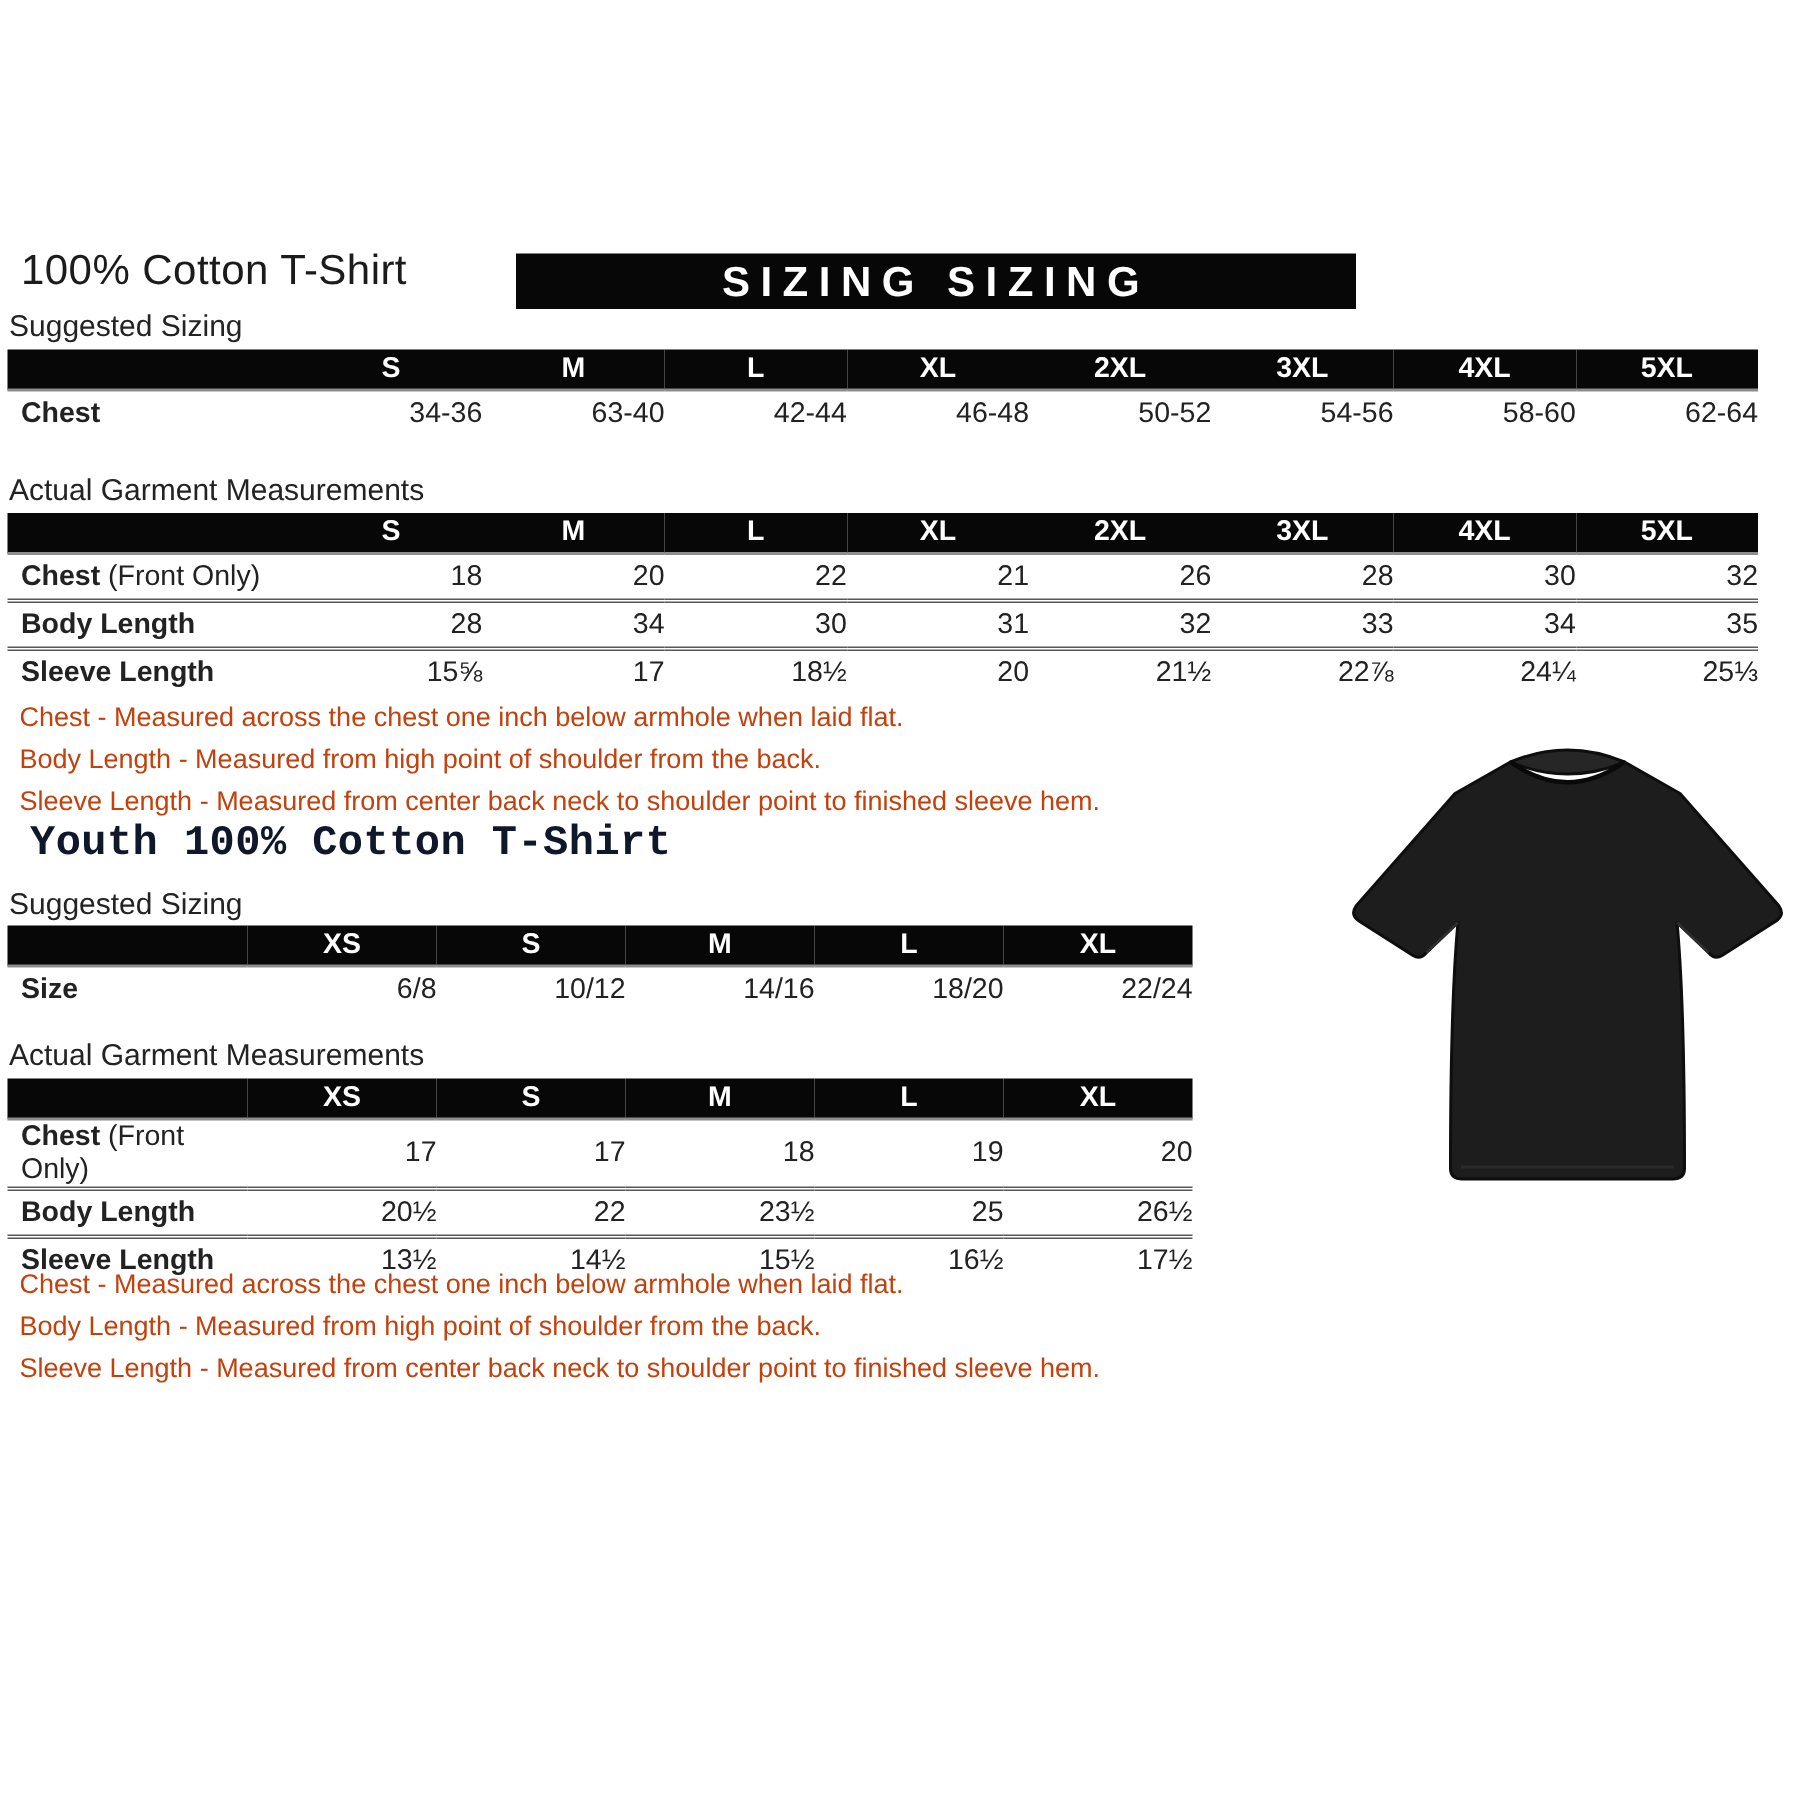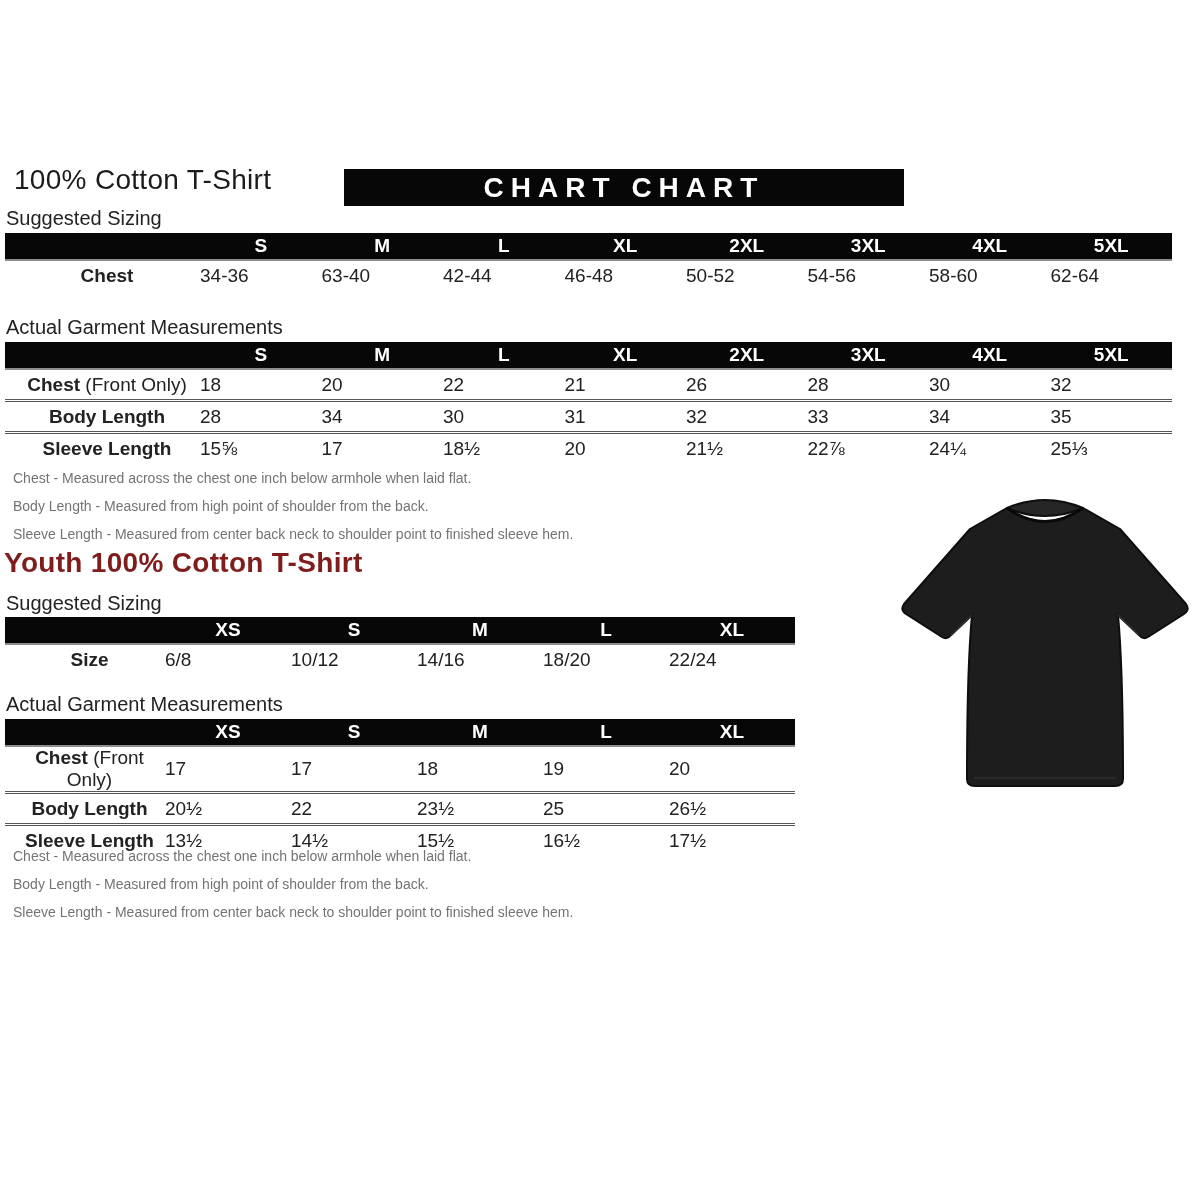--- a/index.html
+++ b/index.html
@@ -11,51 +11,51 @@
     position:absolute; left:14px; top:164px; font-size:28px; font-weight:500;
     letter-spacing:0.3px; color:#1b1b1b;
   }
   .banner {
     position:absolute; left:344px; top:169px; width:560px; height:37px;
     background:#070707; color:#ffffff; display:flex; align-items:center;
     justify-content:center; font-weight:bold; font-size:28px; letter-spacing:7px;
   }
   .section-label { position:absolute; left:6px; font-size:20px; color:#232323; }
   .youth-title {
-    position:absolute; left:4px; top:547px; font-size:28px; font-weight:bold;
-    color:#7f1d1d; letter-spacing:0.3px;
+    position:absolute; left:20px; top:547px; font-size:28px; font-weight:bold;
+    color:#0f172a; letter-spacing:0.3px;font-family:Liberation Mono, monospace;
   }
   table.tbl {
     position:absolute; left:5px; border-collapse:collapse; table-layout:fixed;
     font-size:19px; color:#222;
   }
   table.tbl.adult { width:1167px; }
   table.tbl.youth { width:790px; }
   .tbl thead th {
     background:#070707; color:#ffffff; font-weight:bold; height:26px;
     padding:0; text-align:center; font-size:19px;
   }
-  .tbl tbody td { text-align:left; height:29px; padding:0; }
-  .tbl tbody td.lbl { text-align:center; padding-left:9px; }
+  .tbl tbody td { text-align:right; height:29px; padding:0; }
+  .tbl tbody td.lbl { text-align:left; padding-left:9px; }
   .tbl .b { font-weight:bold; }
   .tbl tbody tr:first-child { border-top:2px solid #8d8d8d; }
   .tbl tbody tr + tr { border-top:3px double #585858; }
-  .notes { position:absolute; left:13px; font-size:14px; line-height:28px; color:#737373; }
+  .notes { position:absolute; left:13px; font-size:18px; line-height:28px; color:#c2410c; }
   .notes div { white-space:nowrap; }
   .tee { position:absolute; left:894px; top:488px; width:302px; height:316px; }
 </style>
 </head>
 <body>
 
 <div class="canvas">
 
   <div class="page-title">100% Cotton T-Shirt</div>
 
   <div class="banner">
-    <span>CHART CHART</span>
+    <span>SIZING SIZING</span>
   </div>
 
   <div class="section-label" style="top:207px">Suggested Sizing</div>
 
   <table class="tbl adult" style="top:233px">
     <colgroup>
         <col style="width:195px">
         <col span="8">
       </colgroup>
     <thead>

